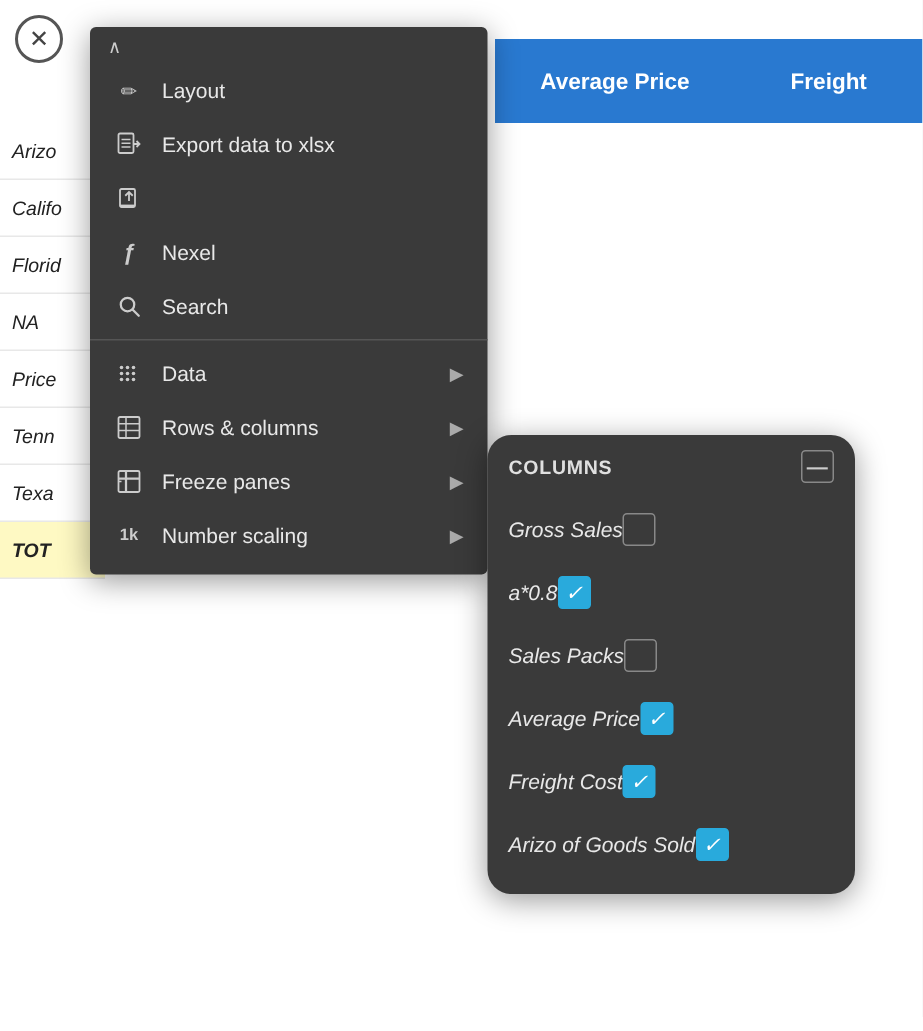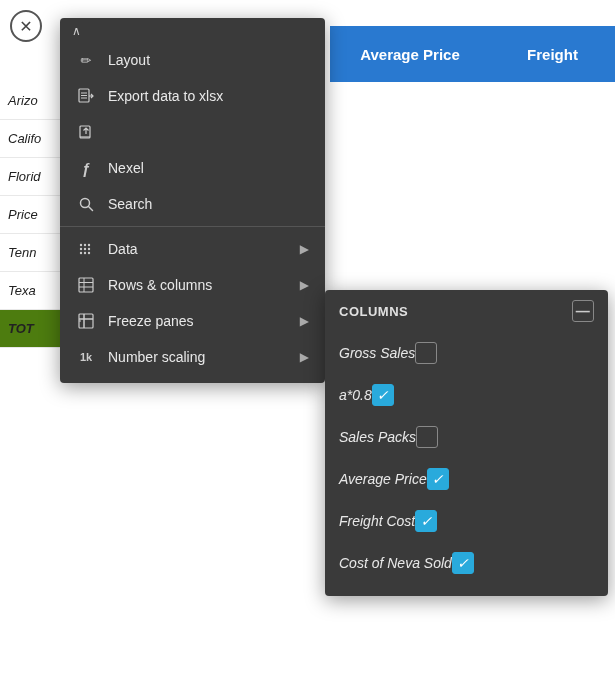--- a/index.html
+++ b/index.html
@@ -63,21 +63,21 @@
       display: flex;
       align-items: center;
       padding-left: 8px;
       font-size: 13px;
       color: #222;
       background: #fff;
       border-bottom: 1px solid #e8e8e8;
     }
 
     .row-label.total {
-      background: #4d7c0f;
+      background: #fef9c3;
       font-weight: 600;
     }
 
     
     .close-btn {
       position: absolute;
       top: 10px;
       left: 10px;
       width: 32px;
       height: 32px;
@@ -146,23 +146,23 @@
       height: 1px;
       background: #555;
       margin: 4px 0;
     }
 
     
     .submenu {
       position: absolute;
       top: 290px;
       left: 325px;
-      width: 283px;
+      width: 245px;
       background: #3a3a3a;
-      border-radius: 4px;
+      border-radius: 16px;
       box-shadow: 0 4px 20px rgba(0,0,0,0.4);
       z-index: 200;
       padding-bottom: 12px;
     }
 
     .submenu-header {
       display: flex;
       align-items: center;
       justify-content: space-between;
       padding: 10px 14px;
@@ -225,20 +225,21 @@
 
 <div class="table-header">
   <div class="table-header-cell avg-price">Average Price</div>
   <div class="table-header-cell freight">Freight</div>
 </div>
 
 <div class="row-labels">
   <div class="row-label">Arizo</div>
   <div class="row-label">Califo</div>
   <div class="row-label">Florid</div>
+  <div class="row-label">NA</div>
   <div class="row-label">Price</div>
   <div class="row-label">Tenn</div>
   <div class="row-label">Texa</div>
   <div class="row-label total">TOT</div>
 </div>
 
 <div class="close-btn">
   <span>✕</span>
 </div>
 
@@ -376,18 +377,18 @@
   </div>
 
   <div class="submenu-item">
     <span>Freight Cost</span>
     <div class="checkbox checked">
       <span>✓</span>
     </div>
   </div>
 
   <div class="submenu-item">
-    <span>Cost of Neva Sold</span>
+    <span>Arizo of Goods Sold</span>
     <div class="checkbox checked">
       <span>✓</span>
     </div>
   </div>
 </div>
 
 </body></html>

